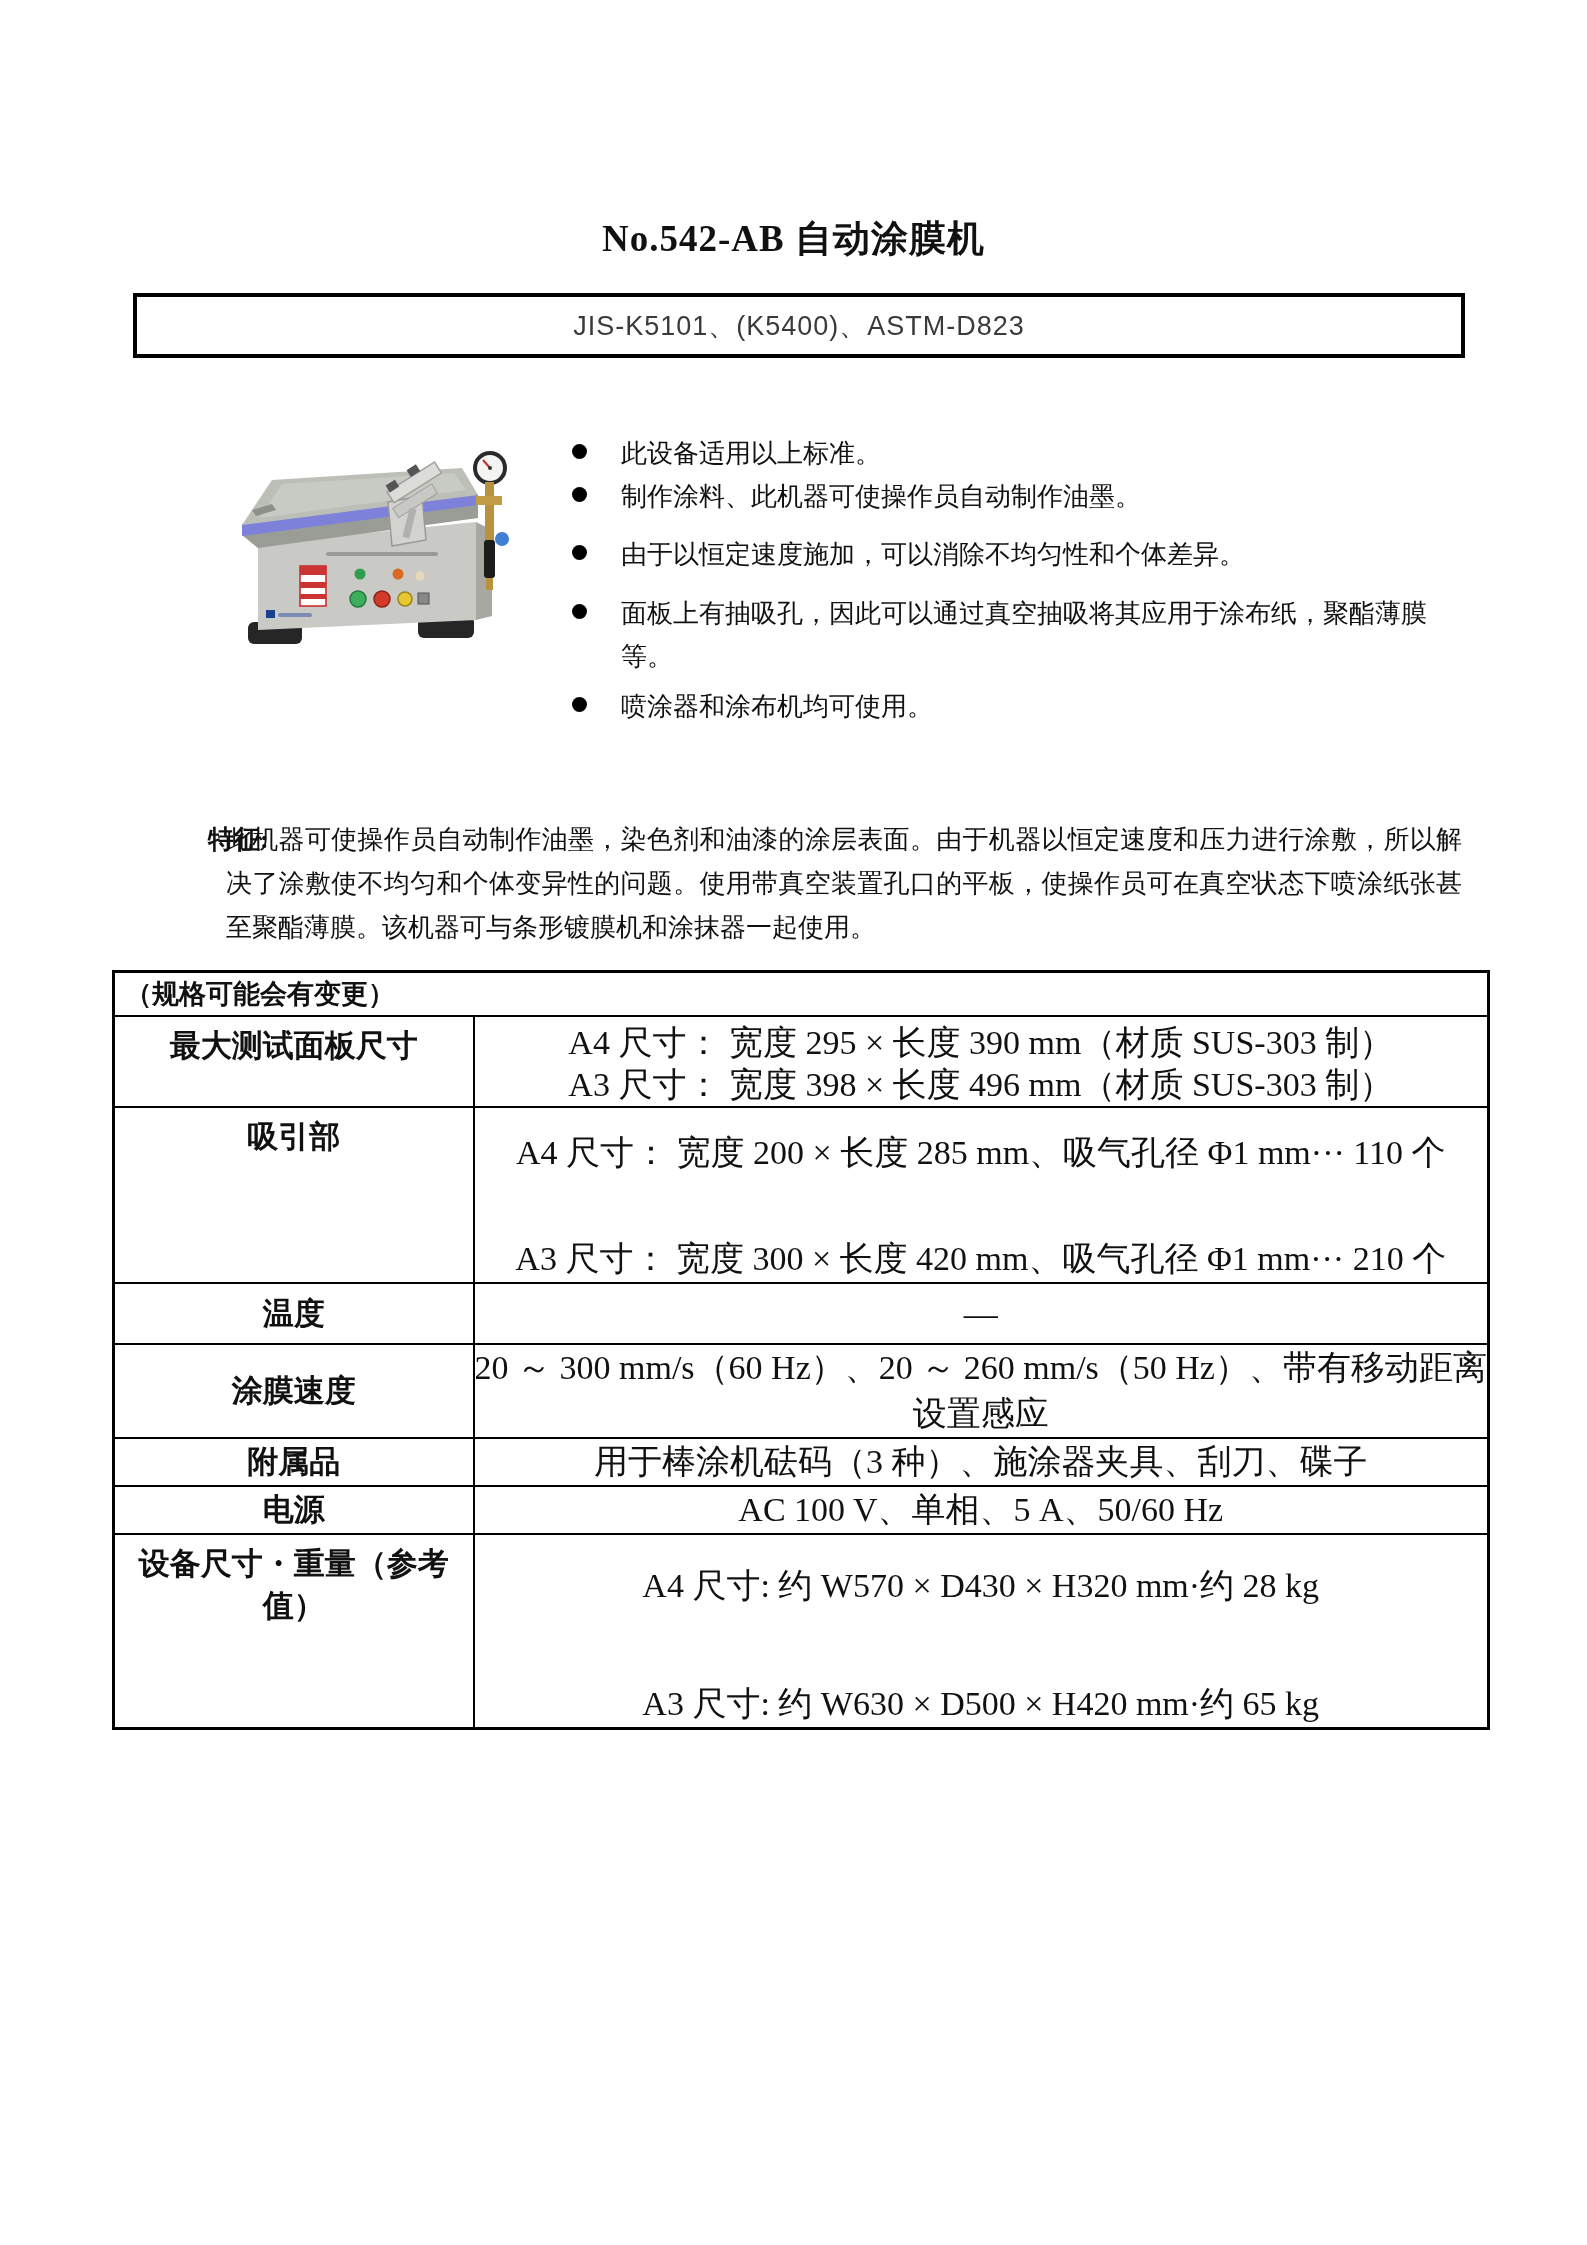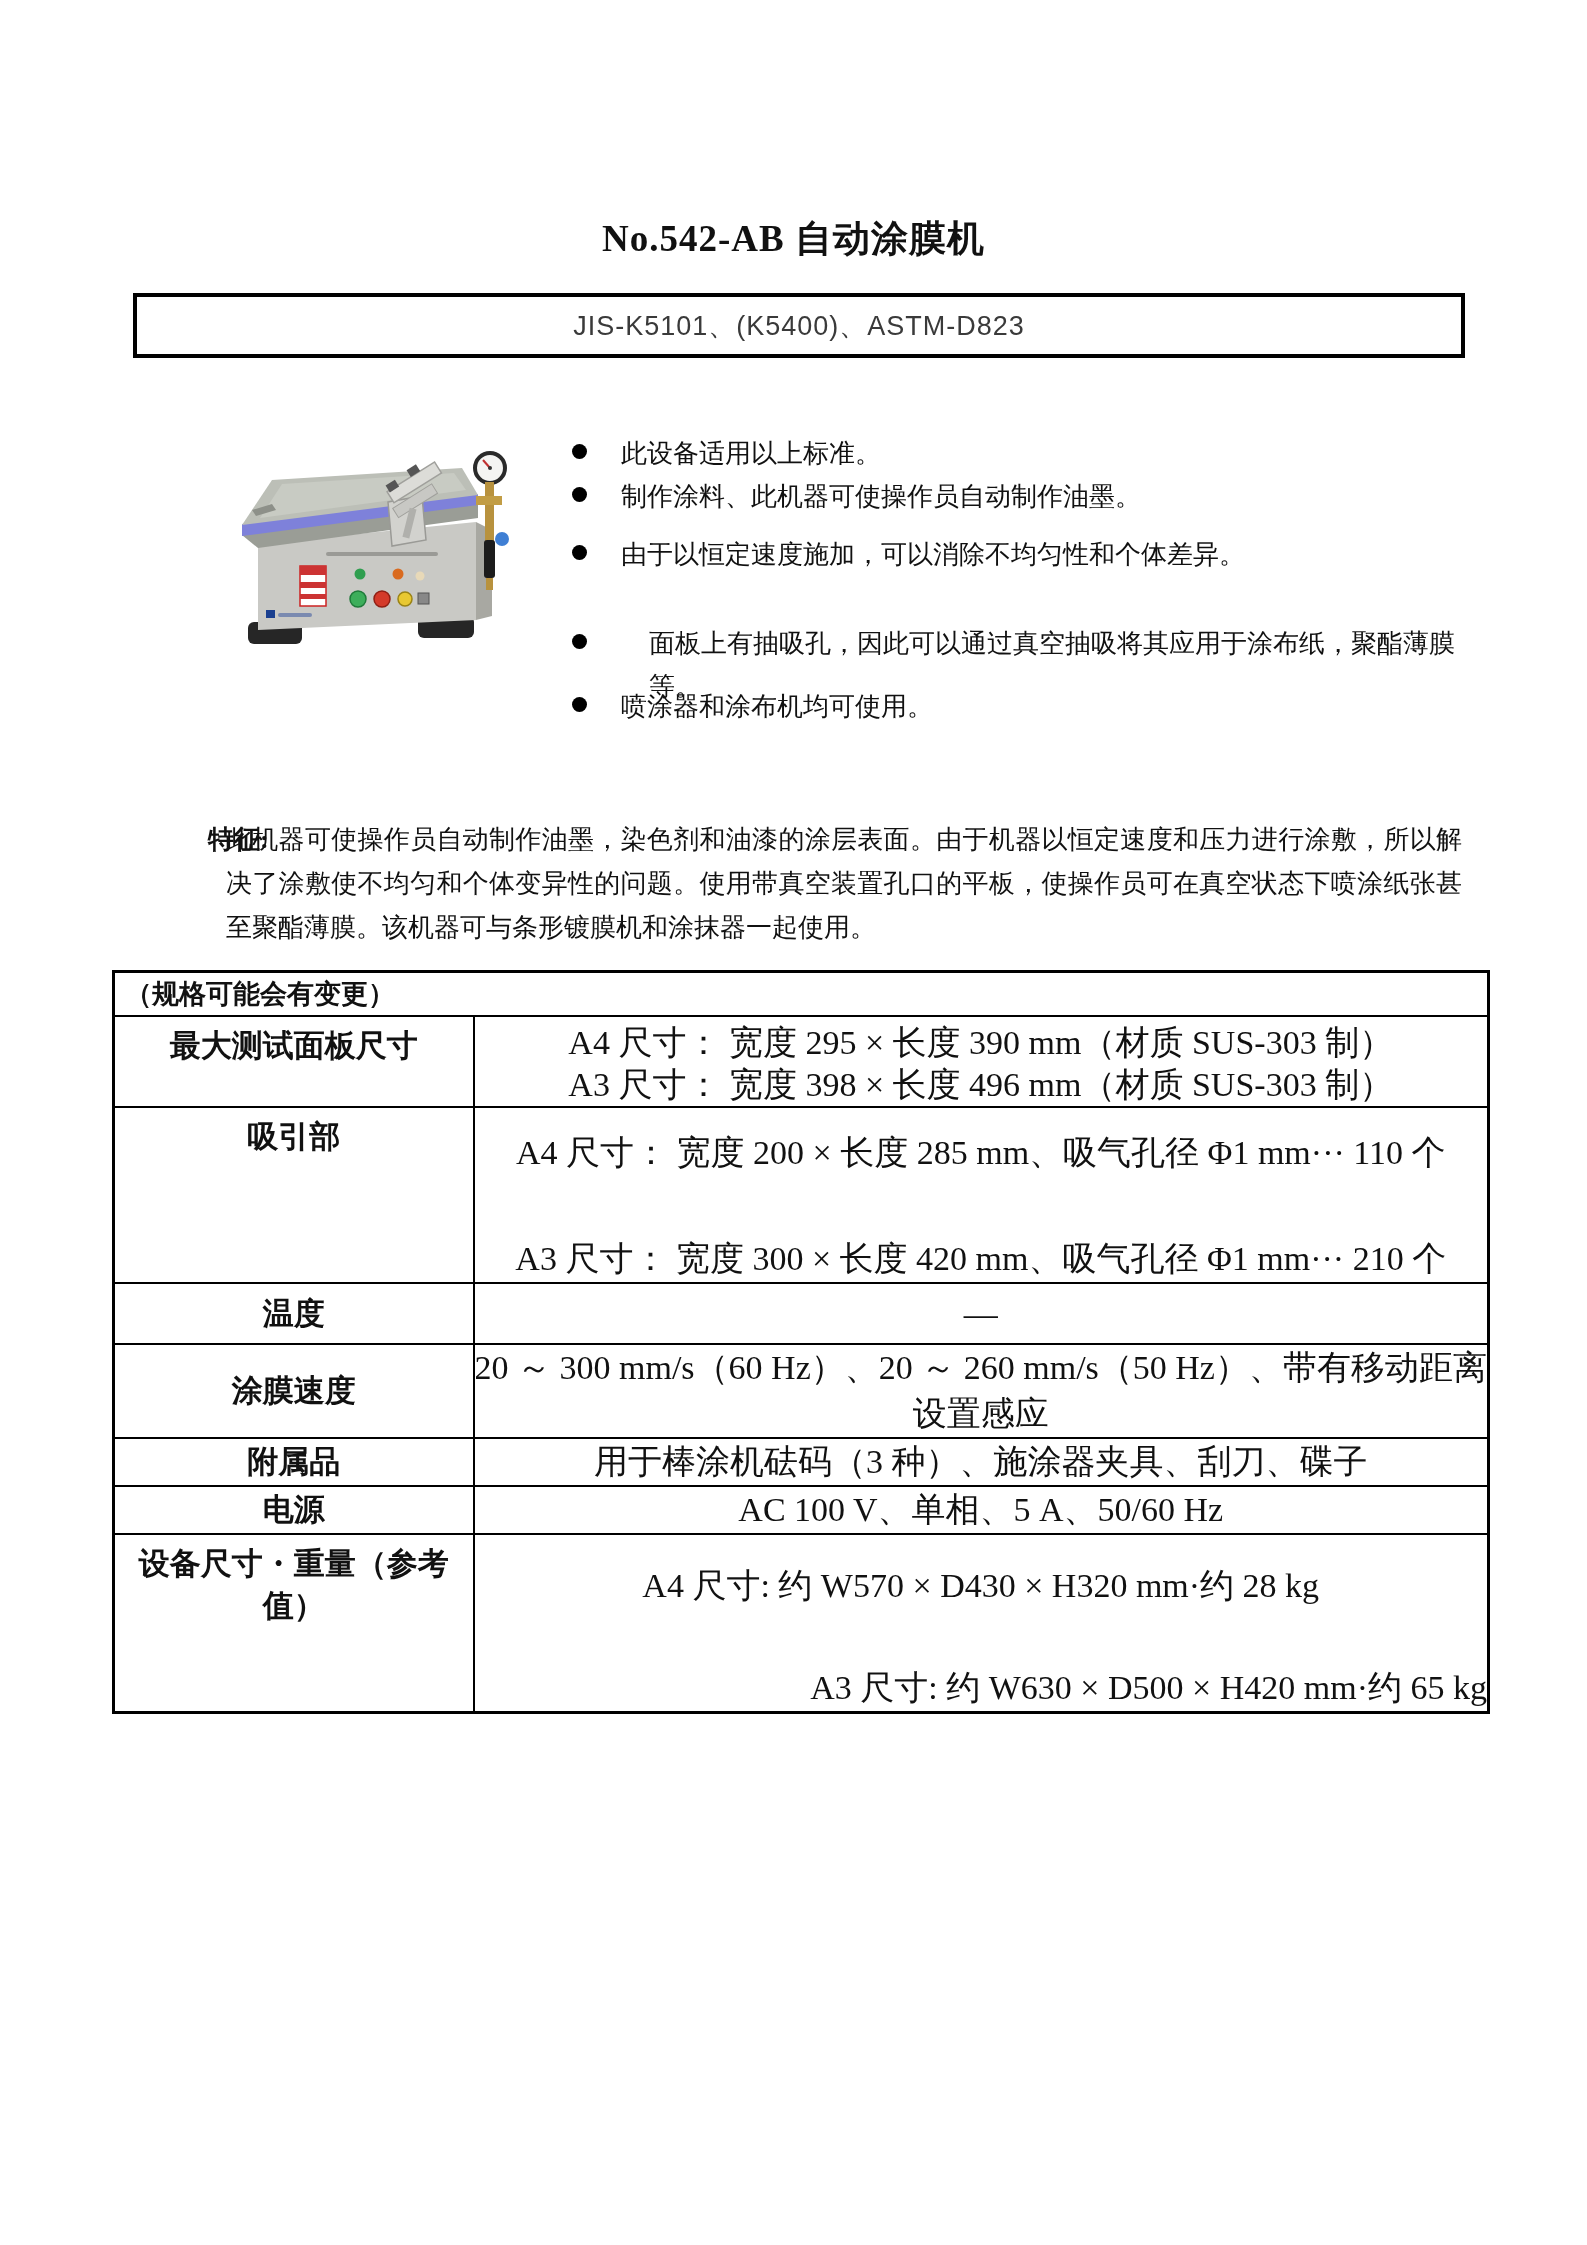--- a/index.html
+++ b/index.html
@@ -37,21 +37,21 @@
   .bullets { list-style:none; margin:0; padding:0; }
   .bullet { position:absolute; left:572px; display:flex; align-items:flex-start; }
   .dot {
     flex:0 0 auto; width:15px; height:15px; border-radius:50%;
     background:#000; margin-top:12px; margin-right:34px;
   }
   .btext {
     font-size:26px; line-height:43px; white-space:pre-line; max-width:860px;
   }
   .b1 { top:432px; } .b2 { top:475px; } .b3 { top:533px; }
-  .b4 { top:622px;gap:28px; } .b5 { top:685px; }
+  .b4 { top:592px; } .b5 { top:685px; }
 
   
   .features { position:absolute; left:160px; top:818px; width:1302px; }
   .flabel { position:absolute; left:0; top:0; font-weight:bold; font-size:26px; line-height:44px;margin-left:48px; }
   .ftext { margin-left:66px; font-size:26px; line-height:44px; text-align:justify; }
 
   
   .spec {
     position:absolute; left:112px; top:970px; width:1378px;
     border-collapse:collapse; table-layout:fixed;
@@ -68,21 +68,21 @@
     vertical-align:top; padding-top:8px !important;
   }
   .lbl.mid { vertical-align:middle; padding-top:0 !important; }
   .val { text-align:center; font-size:34px; vertical-align:top; }
   .val.mid { vertical-align:middle; }
   .v-tight { padding-top:5px !important; }
   .v-tight div { line-height:42px; }
   .v-suction { padding-top:22px !important; }
   .v-suction div.line2 { margin-top:60px; }
   .v-dims { padding-top:28px !important; }
-  .v-dims div.line2 { margin-top:56px;text-align:right; }
+  .v-dims div.line2 { margin-top:72px; }
   .r-note  { height:42px; }
   .r-panel { height:85px; }
   .r-suction { height:167px; }
   .r-temp  { height:61px; }
   .r-speed { height:43px; }
   .r-acc   { height:42px; }
   .r-opt   { height:43px; }
   .r-pwr   { height:44px; }
   .r-dims  { height:166px; }
 </style>

